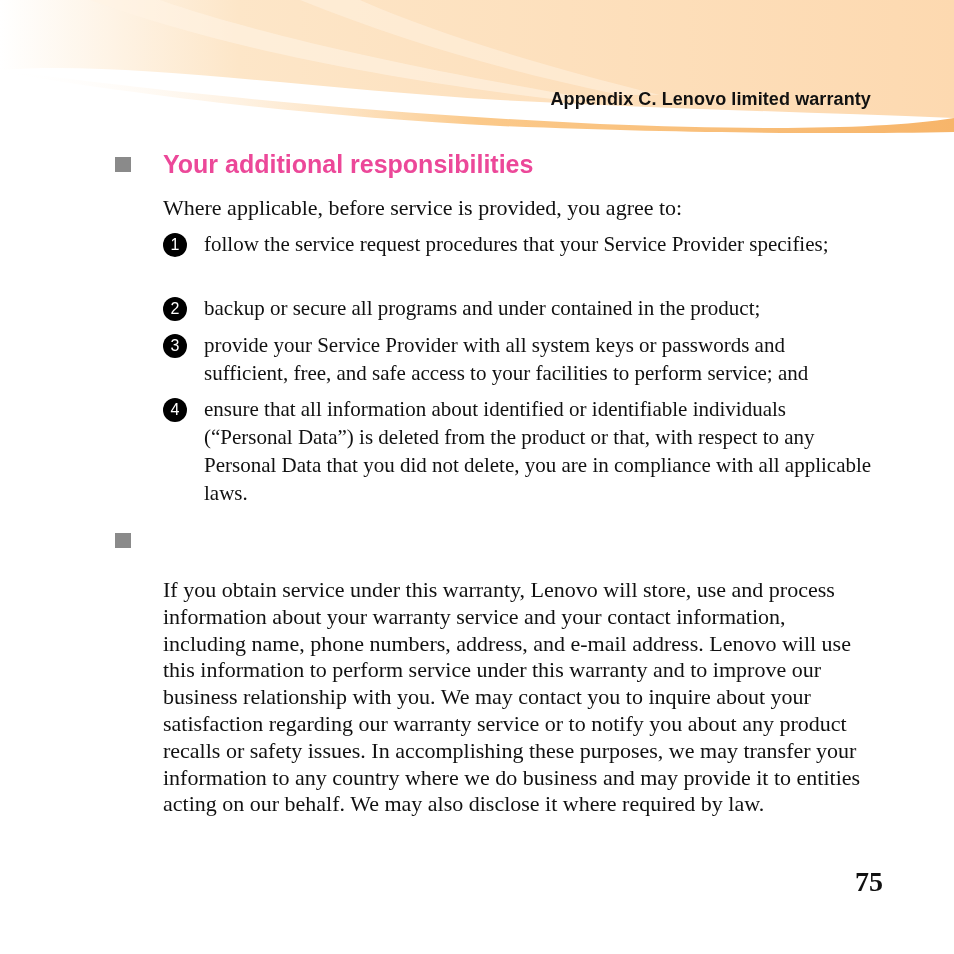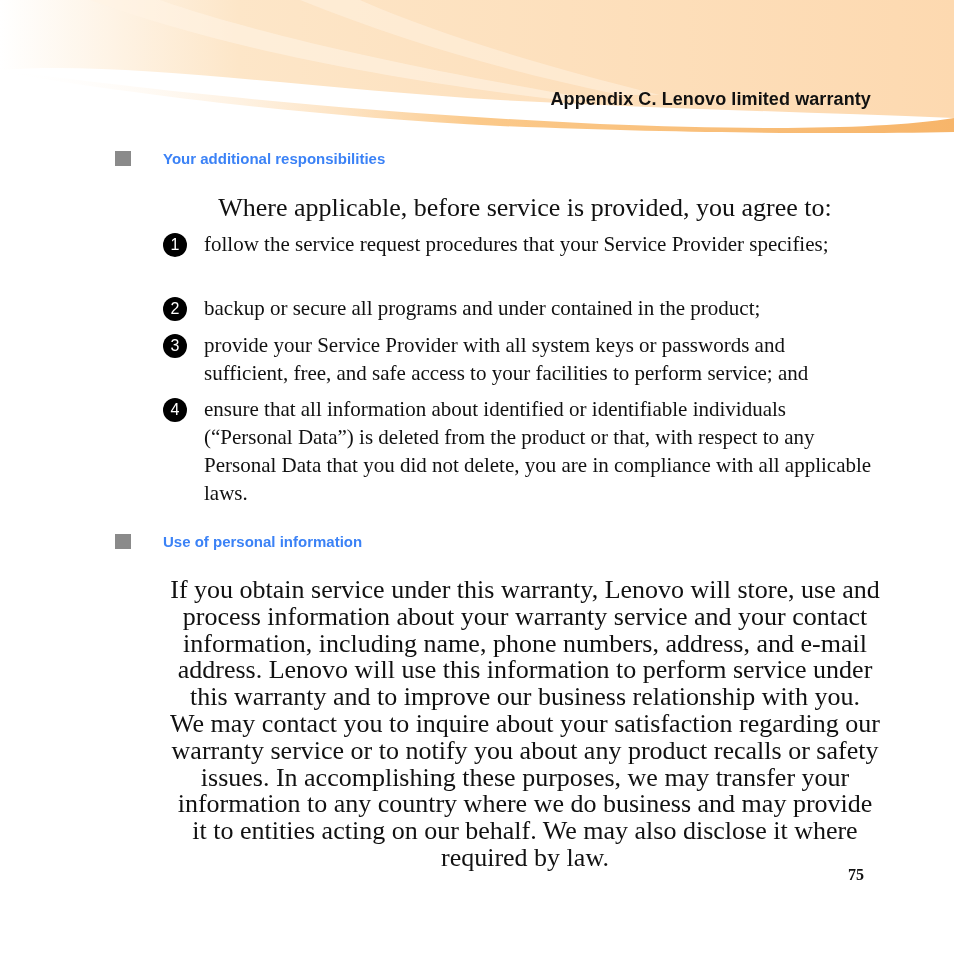--- a/index.html
+++ b/index.html
@@ -1,26 +1,26 @@
 <!DOCTYPE html>
 <html><head>
 <meta charset="utf-8">
 <style>
   html, body { margin: 0; padding: 0; background: #ffffff; }
   body { width: 954px; height: 954px; position: relative; overflow: hidden; font-family: "Liberation Serif", "DejaVu Serif", serif; color: #111; }
   .banner { position: absolute; left: 0; top: 0; width: 954px; height: 140px; }
   .running-head { position: absolute; right: 83px; top: 89px; font-family: "Liberation Sans", "DejaVu Sans", sans-serif; font-weight: bold; font-size: 18px; color: #111; letter-spacing: 0.1px; margin-left: 15px; }
   .section-head { position: absolute; left: 115px; display: flex; align-items: center; }
   .section-head .bullet { width: 16px; height: 15px; background: #8a8a8a; margin-right: 32px; }
-  .section-head .title { font-family: "Liberation Sans", "DejaVu Sans", sans-serif; font-weight: bold; font-size: 15px; color: #3b82f6; }
-  .para { position: absolute; left: 170px; width: 710px; font-size: 26px; line-height: 26.8px; text-align: center; }
+  .section-head .title { font-family: "Liberation Sans", "DejaVu Sans", sans-serif; font-weight: bold; font-size: 25px; color: #ec4899; }
+  .para { position: absolute; left: 163px; width: 710px; font-size: 22px; line-height: 26.8px; }
   .item { position: absolute; left: 163px; width: 710px; display: flex; }
   .item .num { flex: 0 0 24px; height: 24px; border-radius: 50%; background: #000; color: #fff; font-family: "Liberation Sans", "DejaVu Sans", sans-serif; font-size: 16px; display: flex; align-items: center; justify-content: center; margin-top: 3px; margin-right: 17px; }
   .item .text { font-size: 21px; line-height: 28px; flex: 1; }
-  .page-number { position: absolute; right: 90px; top: 866px; font-weight: bold; font-size: 16px; }
+  .page-number { position: absolute; right: 71px; top: 866px; font-weight: bold; font-size: 28px; }
 </style>
 </head>
 <body>
 
 <svg class="banner" viewBox="0 0 954 140" preserveAspectRatio="none">
   <defs>
     <linearGradient id="g1" x1="0" y1="0" x2="1" y2="0">
       <stop offset="0" stop-color="#ffffff"></stop>
       <stop offset="0.25" stop-color="#fde6c8"></stop>
       <stop offset="1" stop-color="#fdd9b0"></stop>
@@ -61,18 +61,17 @@
   <span class="text">provide your Service Provider with all system keys or passwords and sufficient, free, and safe access to your facilities to perform service; and</span>
 </div>
 
 <div class="item" style="top:395px;">
   <span class="num">4</span>
   <span class="text">ensure that all information about identified or identifiable individuals (“Personal Data”) is deleted from the product or that, with respect to any Personal Data that you did not delete, you are in compliance with all applicable laws.</span>
 </div>
 
 <div class="section-head" style="top:533px;">
   <span class="bullet"></span>
-  <span class="title">Use of personal information</span>
 </div>
 
 <div class="para" style="top:577px;">If you obtain service under this warranty, Lenovo will store, use and process information about your warranty service and your contact information, including name, phone numbers, address, and e-mail address. Lenovo will use this information to perform service under this warranty and to improve our business relationship with you. We may contact you to inquire about your satisfaction regarding our warranty service or to notify you about any product recalls or safety issues. In accomplishing these purposes, we may transfer your information to any country where we do business and may provide it to entities acting on our behalf. We may also disclose it where required by law.</div>
 
 <div class="page-number">75</div>
 
 </body></html>

